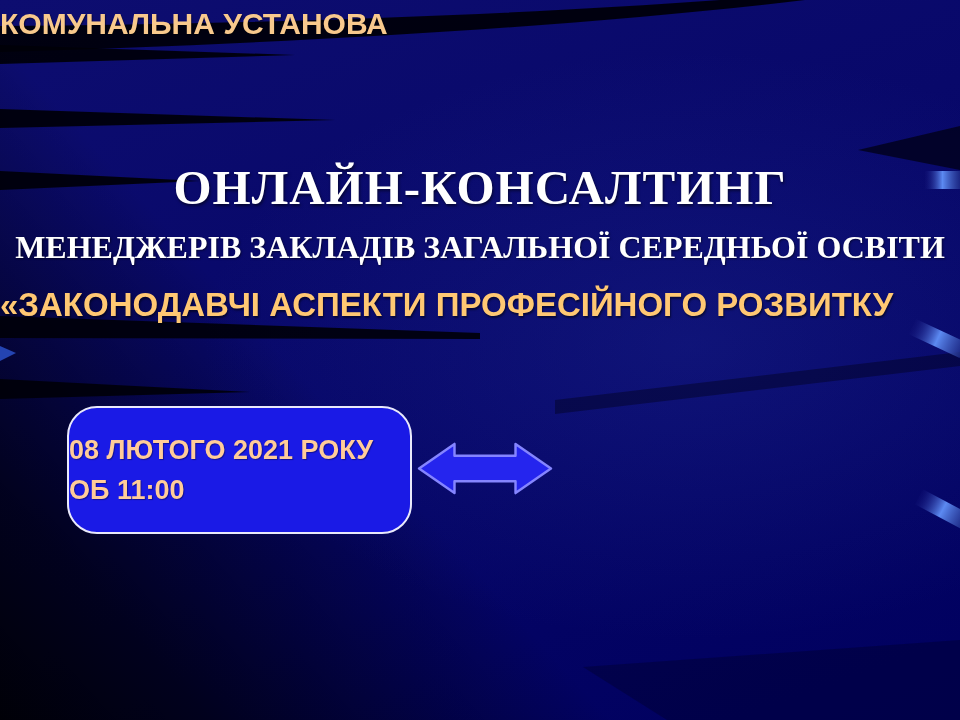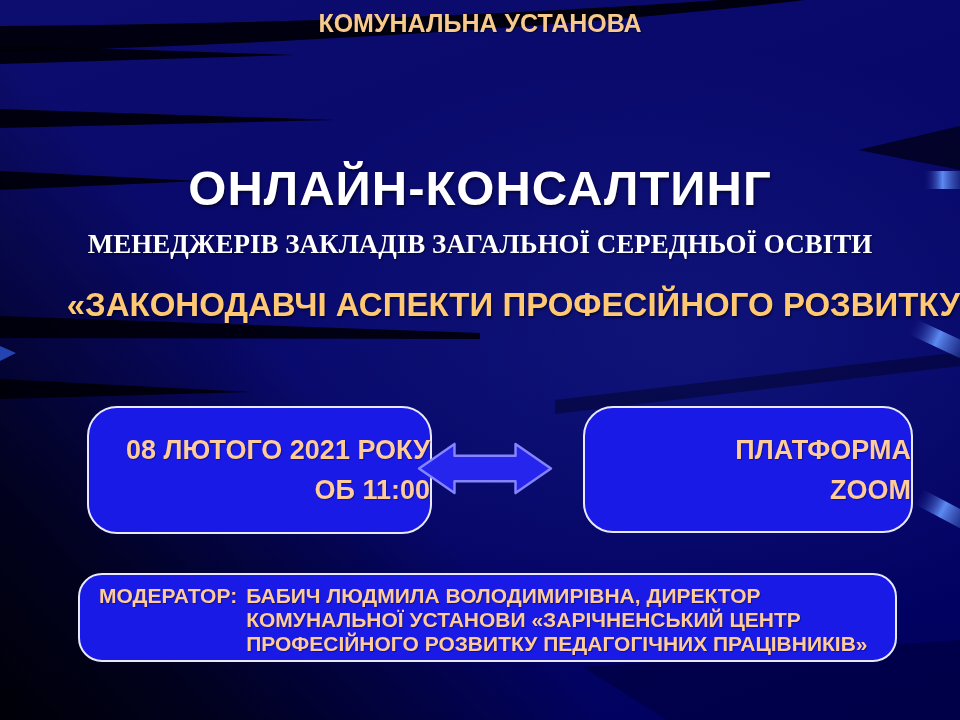--- a/index.html
+++ b/index.html
@@ -22,54 +22,54 @@
   }
   .slide{
     position:relative;width:960px;height:720px;overflow:hidden;
     background:
       radial-gradient(ellipse 700px 420px at 72% 48%, rgba(40,55,165,0.28) 0%, rgba(40,55,165,0) 70%),
       linear-gradient(48deg, rgba(0,0,4,0.97) 0%, rgba(0,0,12,0.8) 13%, rgba(0,0,40,0) 38%),
       linear-gradient(160deg, #0D0D70 0%, #08086A 40%, var(--background-base) 100%);
   }
   .bg{position:absolute;left:0;top:0;width:960px;height:720px;}
   .org-header{
-    position:absolute;top:10px;left:0;width:100%;text-align:center;
-    font-size:25px;line-height:27px;font-weight:bold;
+    position:absolute;top:10px;left:0;width:100%;text-align:left;
+    font-size:30px;line-height:27px;font-weight:bold;
     color:var(--header-text);
     text-shadow:1px 1px 1px rgba(0,0,0,0.45);
   }
   .title{
     position:absolute;top:162px;left:0;width:100%;margin:0;text-align:center;
     font-size:49px;line-height:52px;font-weight:bold;letter-spacing:1px;
     color:var(--title-text);
     text-shadow:1px 2px 3px rgba(0,0,0,0.55);
+    font-family:Liberation Serif, serif;
   }
   .subtitle{
     position:absolute;top:229px;left:0;width:100%;text-align:center;
     font-family:"Liberation Serif","DejaVu Serif",serif;
-    font-size:27px;font-weight:bold;
+    font-size:32px;font-weight:bold;
     color:var(--title-text);
     text-shadow:1px 1px 2px rgba(0,0,0,0.5);
   }
   .topic{
-    position:absolute;top:287px;left:0;width:100%;text-align:right;
+    position:absolute;top:287px;left:0;width:100%;text-align:left;
     font-size:33px;line-height:35px;font-weight:bold;
     color:var(--topic-text);
     text-shadow:1px 2px 2px rgba(0,0,0,0.5);
   }
   .info-box{
     position:absolute;box-sizing:border-box;
     background:var(--box-fill);
     border:2px solid var(--box-border);
     border-radius:30px;
-    display:flex;flex-direction:column;justify-content:center;align-items:flex-end;
+    display:flex;flex-direction:column;justify-content:center;align-items:flex-start;
     font-size:27px;line-height:40px;font-weight:bold;
     color:var(--box-text);
     text-shadow:1px 1px 1px rgba(0,0,0,0.35);
-    margin-left:20px;
   }
   .date-box{left:67px;top:406px;width:345px;height:128px;}
   .platform-box{left:563px;top:406px;width:330px;height:127px;}
   .arrow{position:absolute;left:414px;top:437px;width:142px;height:63px;}
   .moderator-box{
     position:absolute;left:78px;top:573px;width:819px;height:89px;
     box-sizing:border-box;padding:9px 12px 8px 19px;
     background:var(--box-fill);
     border:2px solid var(--box-border);
     border-radius:24px;
@@ -128,27 +128,15 @@
 
   <div class="info-box date-box">
     <div>08 ЛЮТОГО 2021 РОКУ</div>
     <div>ОБ 11:00</div>
   </div>
 
   <svg class="arrow" viewBox="0 0 140 64" aria-hidden="true">
     <polygon points="3,32 39,7 39,19 101,19 101,7 137,32 101,57 101,45 39,45 39,57" style="fill:var(--arrow-fill);stroke:var(--arrow-border);stroke-width:2.5;stroke-linejoin:round;"></polygon>
   </svg>
 
-  <div class="info-box platform-box">
-    <div>ПЛАТФОРМА</div>
-    <div>ZOOM</div>
-  </div>
 
-  <div class="moderator-box">
-    <span class="mod-label">МОДЕРАТОР:</span>
-    <div class="mod-text">
-      <div>БАБИЧ ЛЮДМИЛА ВОЛОДИМИРІВНА, ДИРЕКТОР</div>
-      <div>КОМУНАЛЬНОЇ УСТАНОВИ «ЗАРІЧНЕНСЬКИЙ ЦЕНТР</div>
-      <div>ПРОФЕСІЙНОГО РОЗВИТКУ ПЕДАГОГІЧНИХ ПРАЦІВНИКІВ»</div>
-    </div>
-  </div>
 
 </div>
 
 </body></html>

